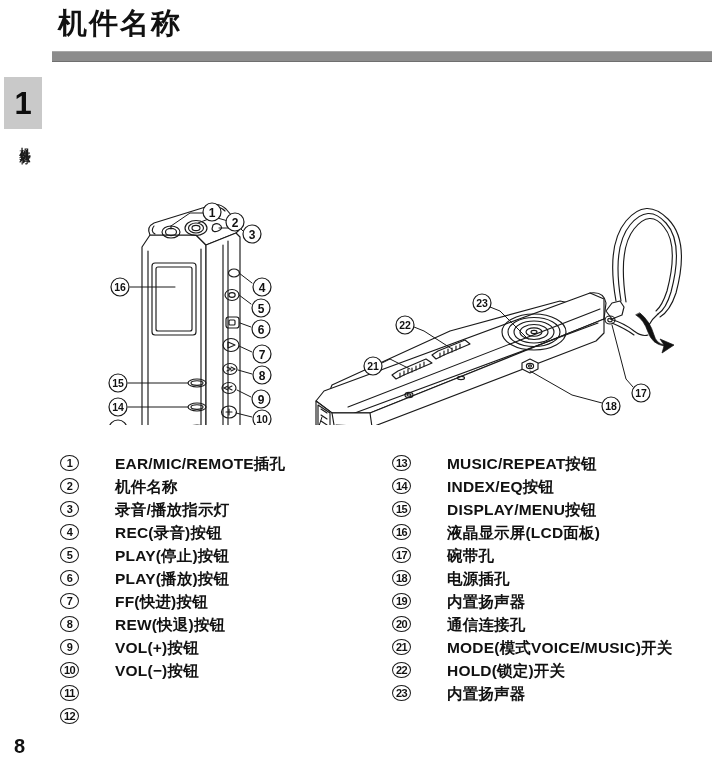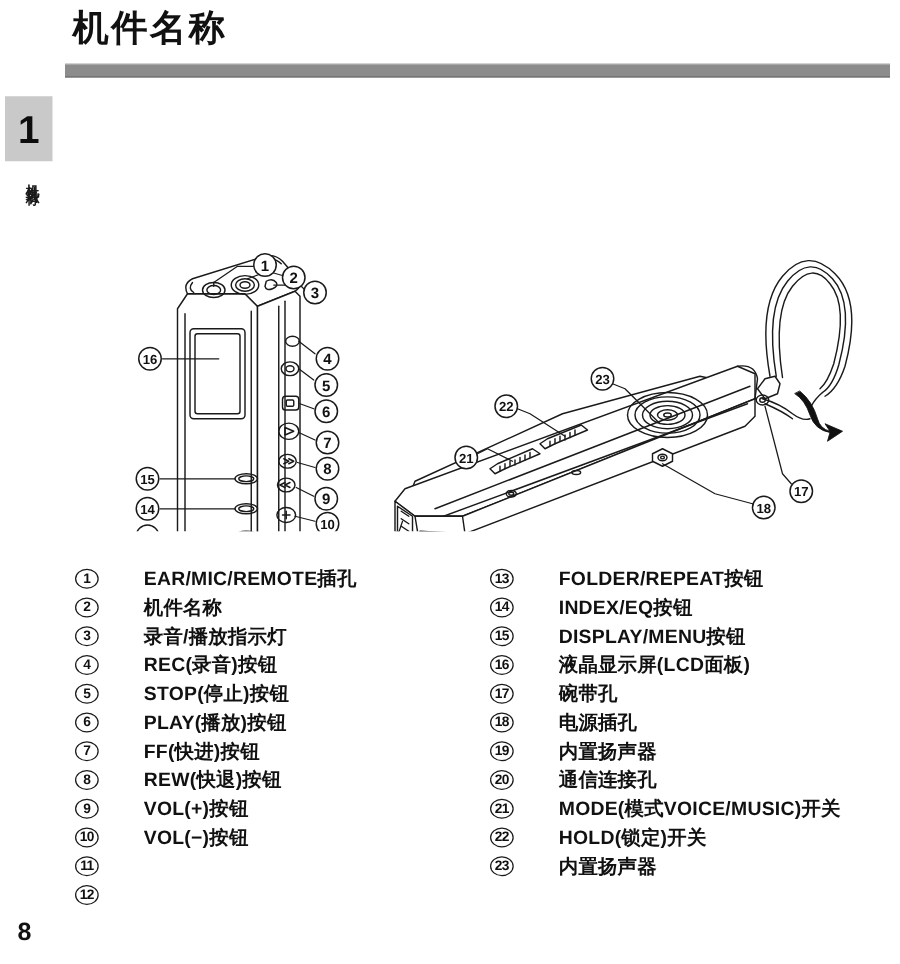--- a/index.html
+++ b/index.html
@@ -375,21 +375,21 @@
       <div class="legend-item">
           <span class="legend-num">3</span>
           <span class="legend-text">录音/播放指示灯</span>
         </div>
       <div class="legend-item">
           <span class="legend-num">4</span>
           <span class="legend-text">REC(录音)按钮</span>
         </div>
       <div class="legend-item">
           <span class="legend-num">5</span>
-          <span class="legend-text">STOP(停止)按钮</span>
+          <span class="legend-text">PLAY(停止)按钮</span>
         </div>
       <div class="legend-item">
           <span class="legend-num">6</span>
           <span class="legend-text">PLAY(播放)按钮</span>
         </div>
       <div class="legend-item">
           <span class="legend-num">7</span>
           <span class="legend-text">FF(快进)按钮</span>
         </div>
       <div class="legend-item">
@@ -408,21 +408,21 @@
           <span class="legend-num">11</span>
         </div>
       <div class="legend-item">
           <span class="legend-num">12</span>
         </div>
     </div>
 
     <div class="legend-col right">
       <div class="legend-item">
           <span class="legend-num">13</span>
-          <span class="legend-text">FOLDER/REPEAT按钮</span>
+          <span class="legend-text">MUSIC/REPEAT按钮</span>
         </div>
       <div class="legend-item">
           <span class="legend-num">14</span>
           <span class="legend-text">INDEX/EQ按钮</span>
         </div>
       <div class="legend-item">
           <span class="legend-num">15</span>
           <span class="legend-text">DISPLAY/MENU按钮</span>
         </div>
       <div class="legend-item">

